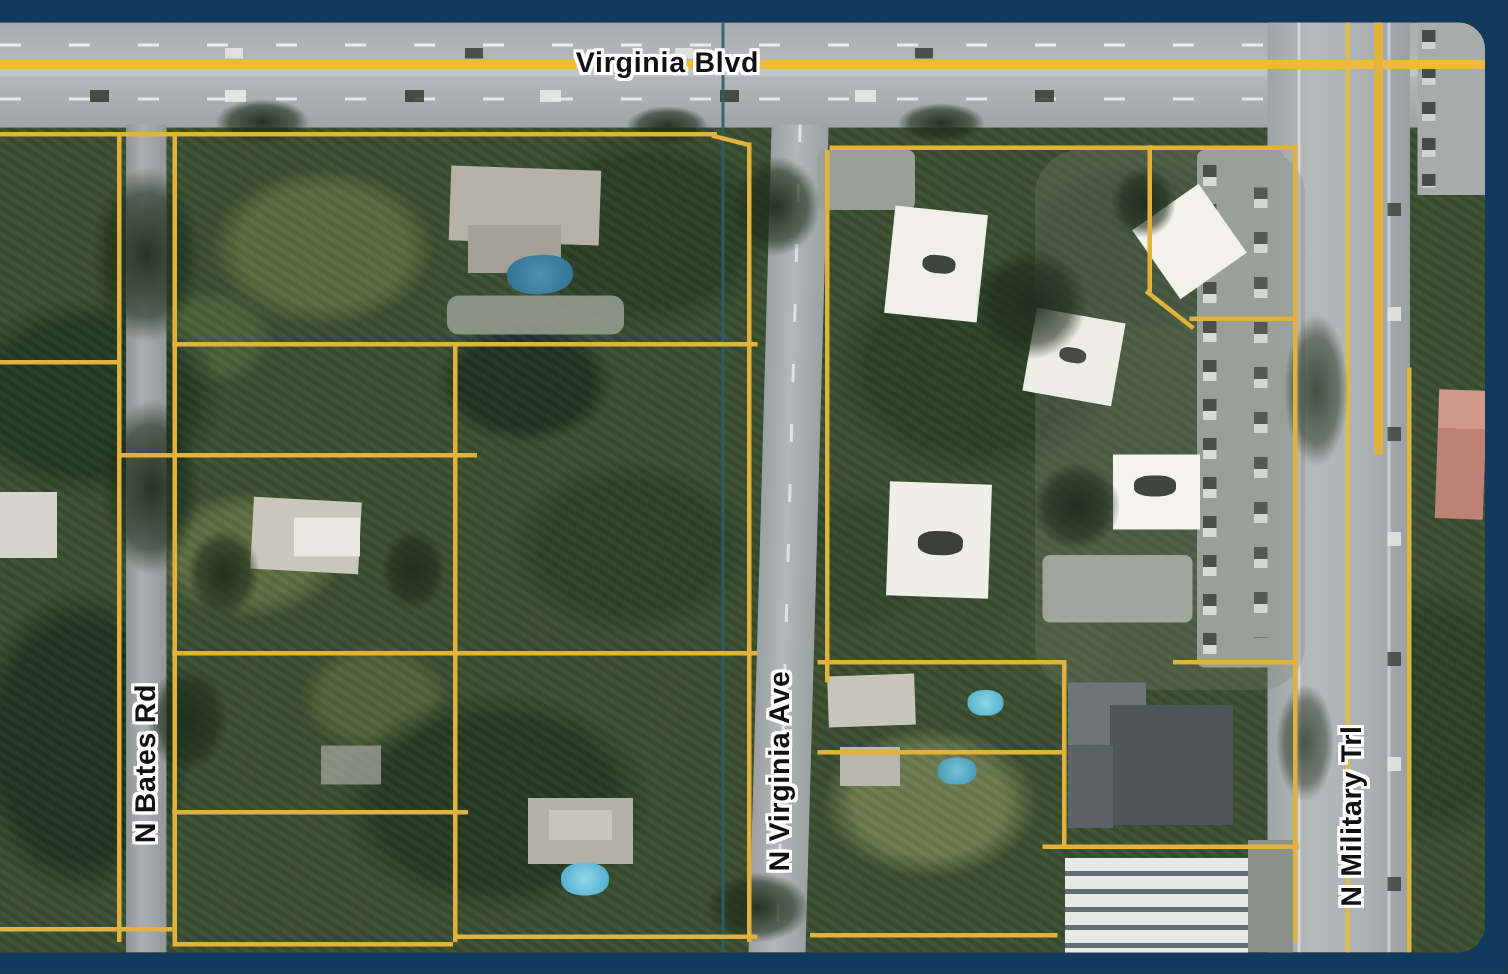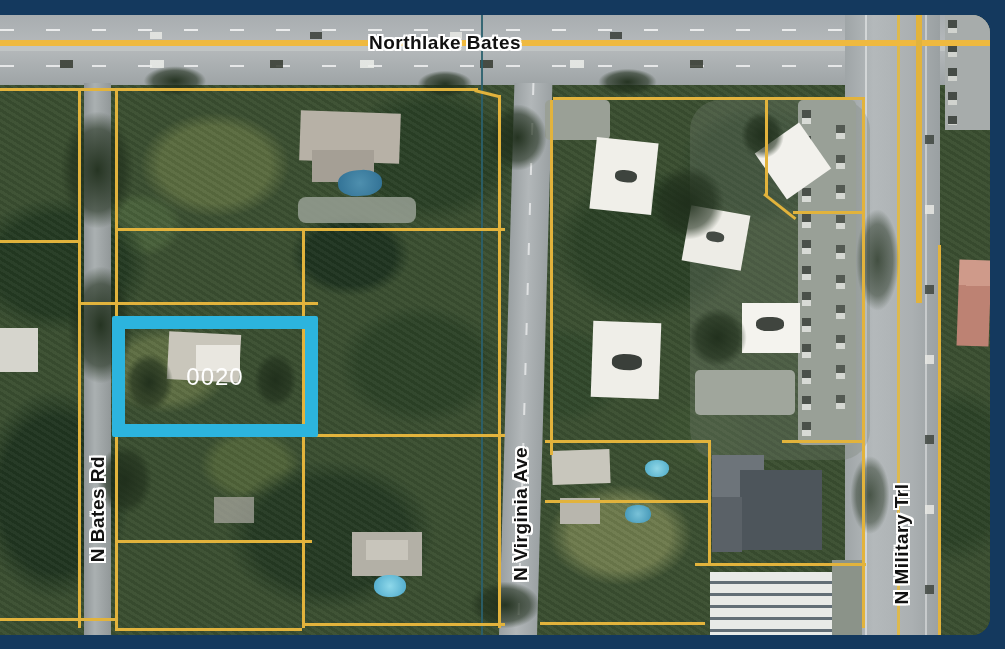--- a/index.html
+++ b/index.html
@@ -159,23 +159,20 @@
   <div class="pl" style="left:498px;top:80px;width:3px;height:533px;"></div>
   <div class="pl" style="left:550px;top:85px;width:3px;height:355px;"></div>
   <div class="pl" style="left:708px;top:425px;width:3px;height:126px;"></div>
   <div class="pl" style="left:765px;top:82px;width:3px;height:98px;"></div>
   <div class="pl" style="left:862px;top:82px;width:3px;height:531px;"></div>
   <div class="pl" style="left:916px;top:0;width:6px;height:288px;"></div>
   <div class="pl" style="left:938px;top:230px;width:3px;height:390px;"></div>
   <div class="pl" style="left:765px;top:178px;width:40px;height:3px;transform:rotate(38deg);transform-origin:left top;"></div>
   <div class="pl" style="left:475px;top:74px;width:26px;height:3px;transform:rotate(14deg);transform-origin:left top;"></div>
 
-  <div class="hl" style="left:112px;top:301px;width:206px;height:121px;">
-    <span>0020</span>
-  </div>
 
-  <div class="lbl" style="left:340px;top:17px;width:210px;text-align:center;">Northlake Bates</div>
+  <div class="lbl" style="left:340px;top:17px;width:210px;text-align:center;">Virginia Blvd</div>
   <div class="lbl vlbl" style="left:8px;top:483px;">N Bates Rd</div>
   <div class="lbl vlbl" style="left:431px;top:488px;">N Virginia Ave</div>
   <div class="lbl vlbl" style="left:812px;top:518px;">N Military Trl</div>
 
  </div>
 </div>
 
 </body></html>

